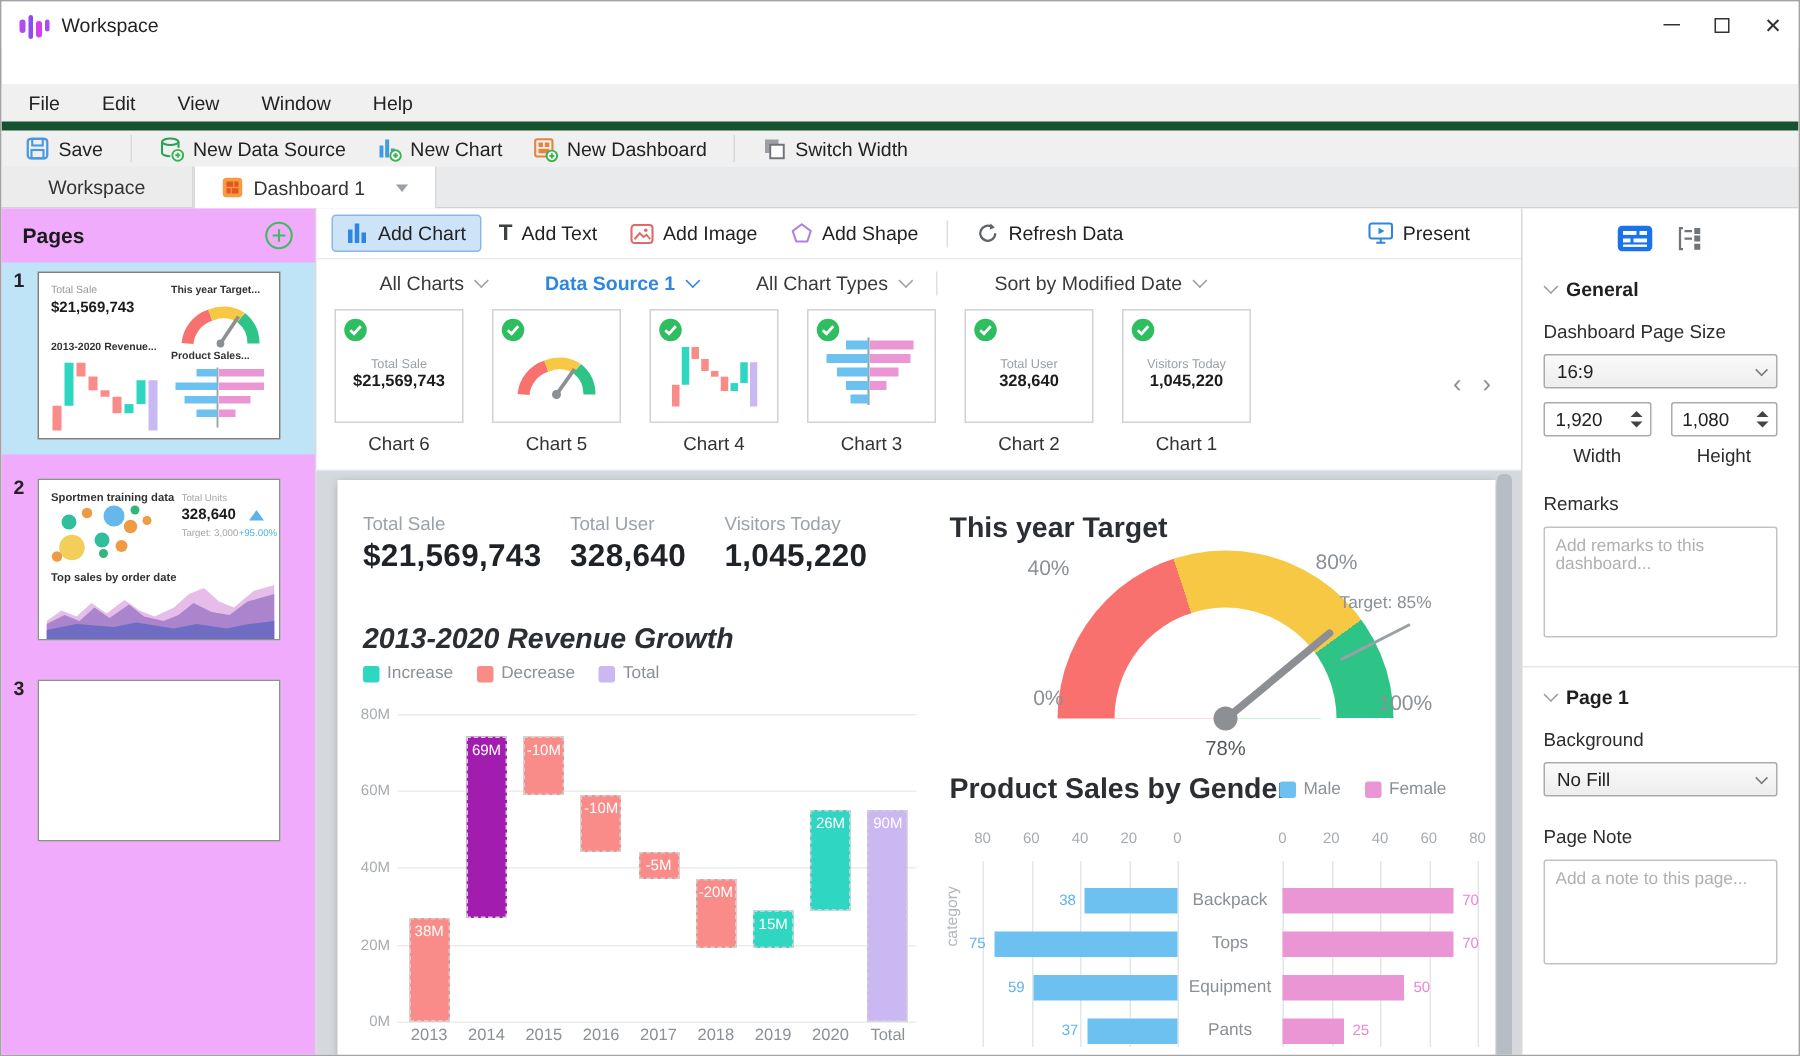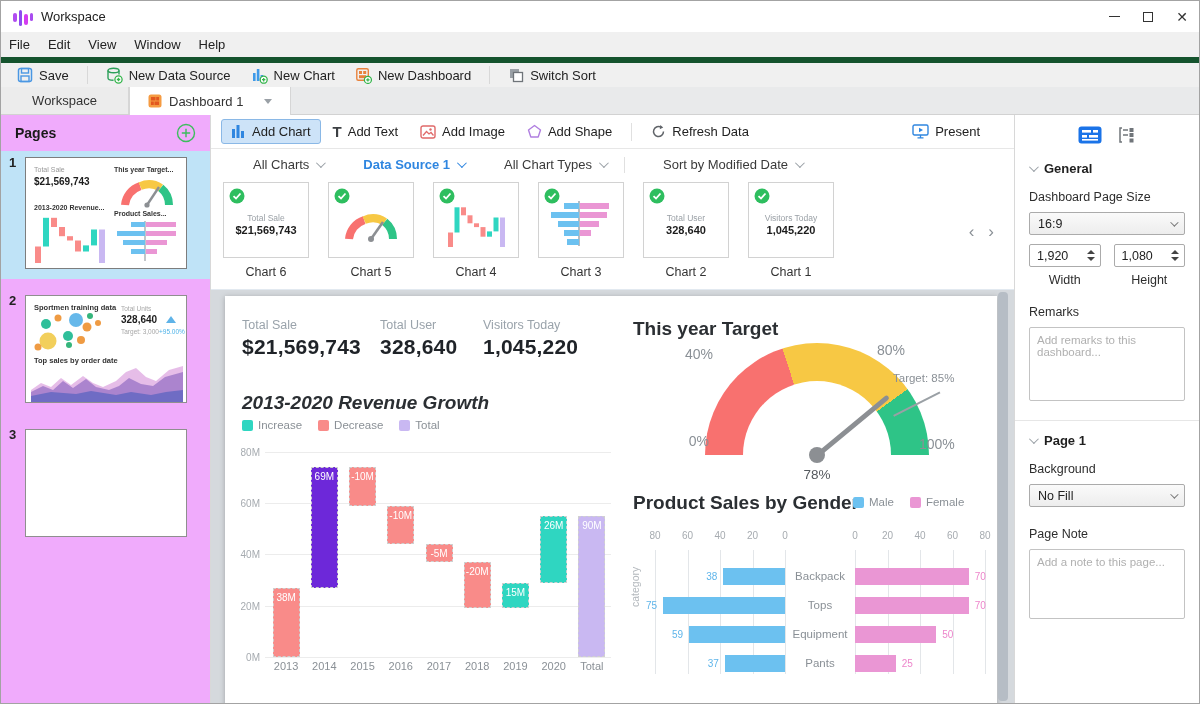--- a/index.html
+++ b/index.html
@@ -16,21 +16,21 @@
   .logo i:nth-child(3){ height:11px; background:#d43df0; margin-bottom:1px;}
   .logo i:nth-child(4){ height:8px; background:#a94cf0; margin-bottom:5px;}
   .win-title { font-size:13px; color:#222; }
   .win-controls { margin-left:auto; display:flex; height:31px; }
   .win-btn { width:34px; height:31px; display:flex; align-items:center; justify-content:center; color:#333; cursor:default; }
   .win-btn .minus { width:11px; height:0; border-top:1.4px solid #333; display:block; }
   .win-btn .square { width:10px; height:10px; border:1.4px solid #333; display:block; }
   .win-btn .cross { font-size:14px; line-height:1; }
 
   
-  .menubar { height:25px; background:#f0f0f0; display:flex; align-items:center; padding-left:0; gap:2px; }
+  .menubar { height:25px; background:#f0f0f0; display:flex; align-items:center; padding-left:10px; gap:12px;margin-top:24px; }
   .menu-item { padding:3px 8px; font-size:13px; color:#222; }
 
   
   .toolbar { height:30px; background:#f0f0f0; border-top:6px solid #14532d; display:flex; align-items:center; padding-left:8px; gap:4px; }
   .tool-btn { display:flex; align-items:center; gap:6px; padding:3px 8px; font-size:13px; color:#222; }
   .tb-sep { width:1px; height:18px; background:#d8d8d8; margin:0 6px; }
 
   
   .tabbar { height:28px; background:#e9eaeb; border-bottom:1px solid #d2d2d2; display:flex; align-items:stretch; }
   .tab { display:flex; align-items:center; justify-content:center; gap:7px; padding:0 18px; font-size:13px; border-right:1px solid #d6d6d6; color:#333; }
@@ -231,21 +231,21 @@
           <path d="M12.9 11.2 v3.4 M11.2 12.9 h3.4" stroke="#35b54c" stroke-width="1.3"></path>
         </svg>
       <span>New Dashboard</span>
     </span>
     <span class="tb-sep"></span>
     <span class="tool-btn">
       <svg width="16" height="16" viewBox="0 0 16 16">
           <rect x="2" y="2" width="9" height="9" fill="#9aa0a6"></rect>
           <rect x="5.5" y="5.5" width="9" height="9" fill="#fff" stroke="#6f7479" stroke-width="1.3"></rect>
         </svg>
-      <span>Switch Sort</span>
+      <span>Switch Width</span>
     </span>
   </div>
 
   <div class="tabbar">
     <div class="tab inactive">
       <span>Workspace</span>
     </div>
     <div class="tab active">
       <svg width="14" height="14" viewBox="0 0 14 14">
           <rect x="0.5" y="0.5" width="13" height="13" rx="2.5" fill="#f59b42"></rect>
@@ -550,21 +550,21 @@
               <div class="wf-grid" style="top: 110.4px;"></div>
               <div class="wf-ylab" style="top: 105.4px;">40M</div>
               <div class="wf-grid" style="top: 59.2px;"></div>
               <div class="wf-ylab" style="top: 54.2px;">60M</div>
               <div class="wf-grid" style="top: 8px;"></div>
               <div class="wf-ylab" style="top: 3px;">80M</div>
               <div class="wf-bar" style="left: 39.6111px; top: 143.68px; width: 27px; height: 69.12px; background: rgb(249, 139, 137);">
                 <span>38M</span>
               </div>
               <div class="wf-xlab" style="left: 34px; top: 216px; width: 38.2222px;">2013</div>
-              <div class="wf-bar" style="left: 77.8333px; top: 23.36px; width: 27px; height: 120.32px; background: #6d28d9;">
+              <div class="wf-bar" style="left: 77.8333px; top: 23.36px; width: 27px; height: 120.32px; background: #a21caf;">
                 <span>69M</span>
               </div>
               <div class="wf-xlab" style="left: 72.2222px; top: 216px; width: 38.2222px;">2014</div>
               <div class="wf-bar" style="left: 116.056px; top: 23.36px; width: 27px; height: 38.4px; background: rgb(249, 139, 137);">
                 <span>-10M</span>
               </div>
               <div class="wf-xlab" style="left: 110.444px; top: 216px; width: 38.2222px;">2015</div>
               <div class="wf-bar" style="left: 154.278px; top: 61.76px; width: 27px; height: 38.4px; background: rgb(249, 139, 137);">
                 <span>-10M</span>
               </div>

